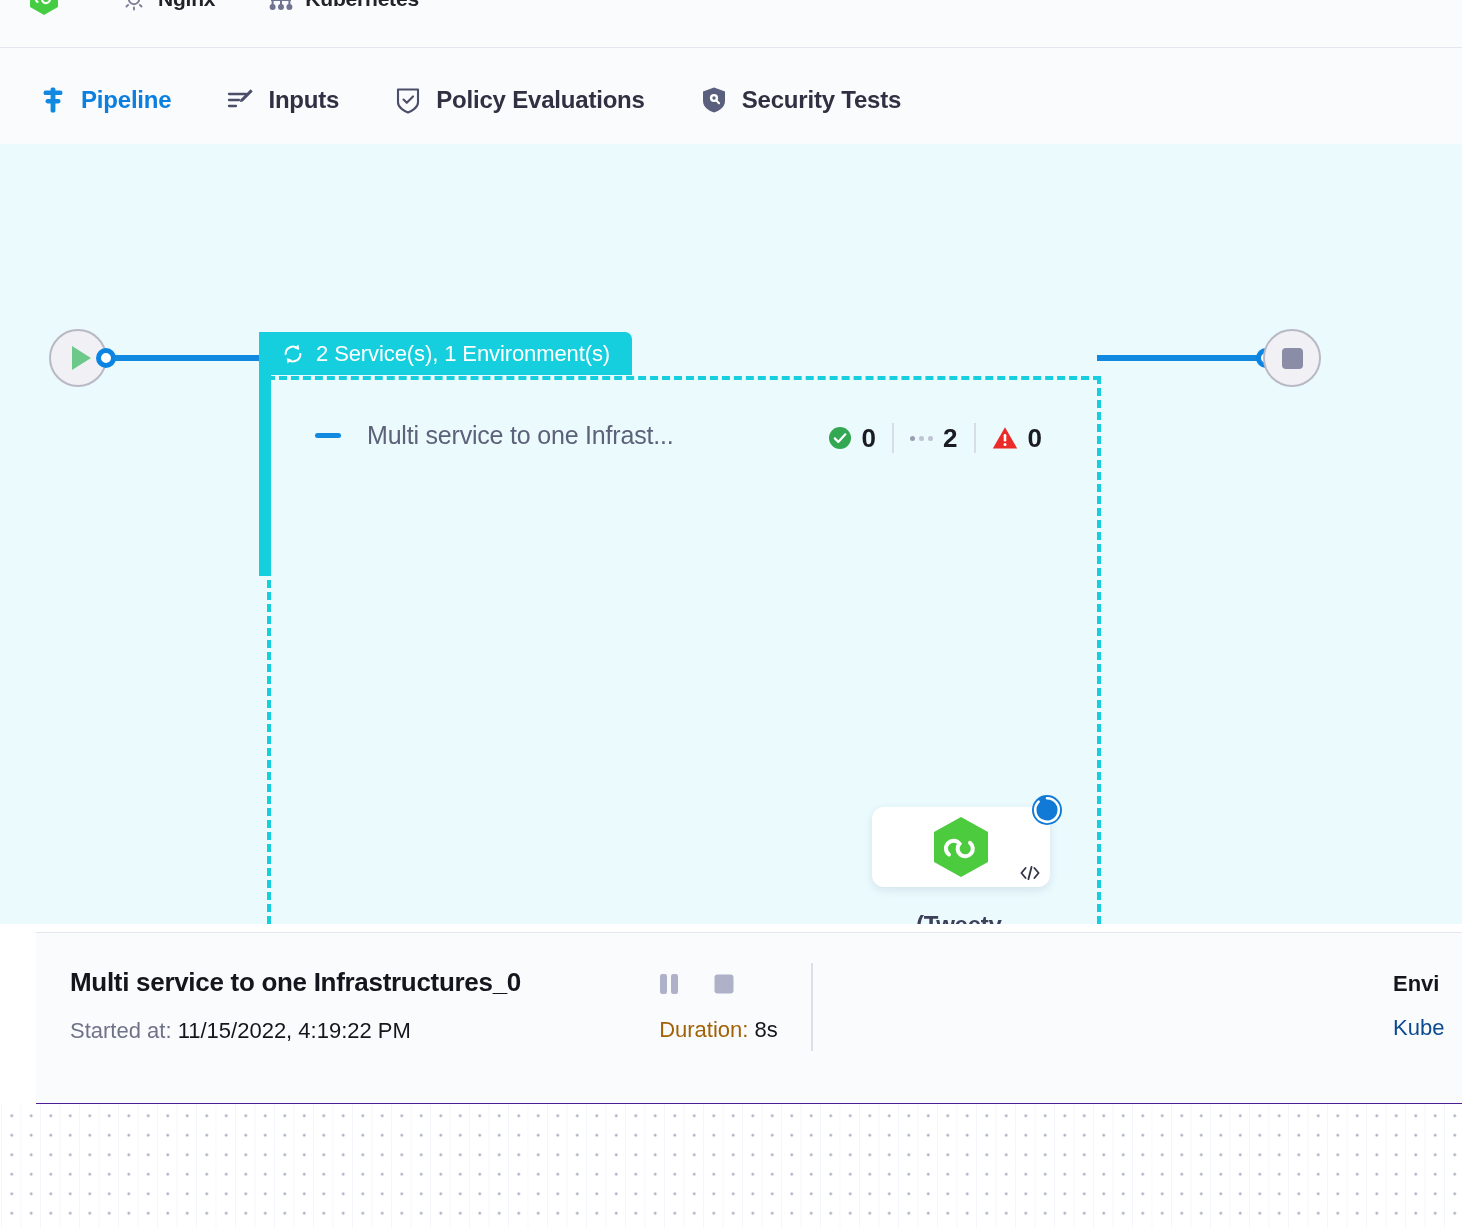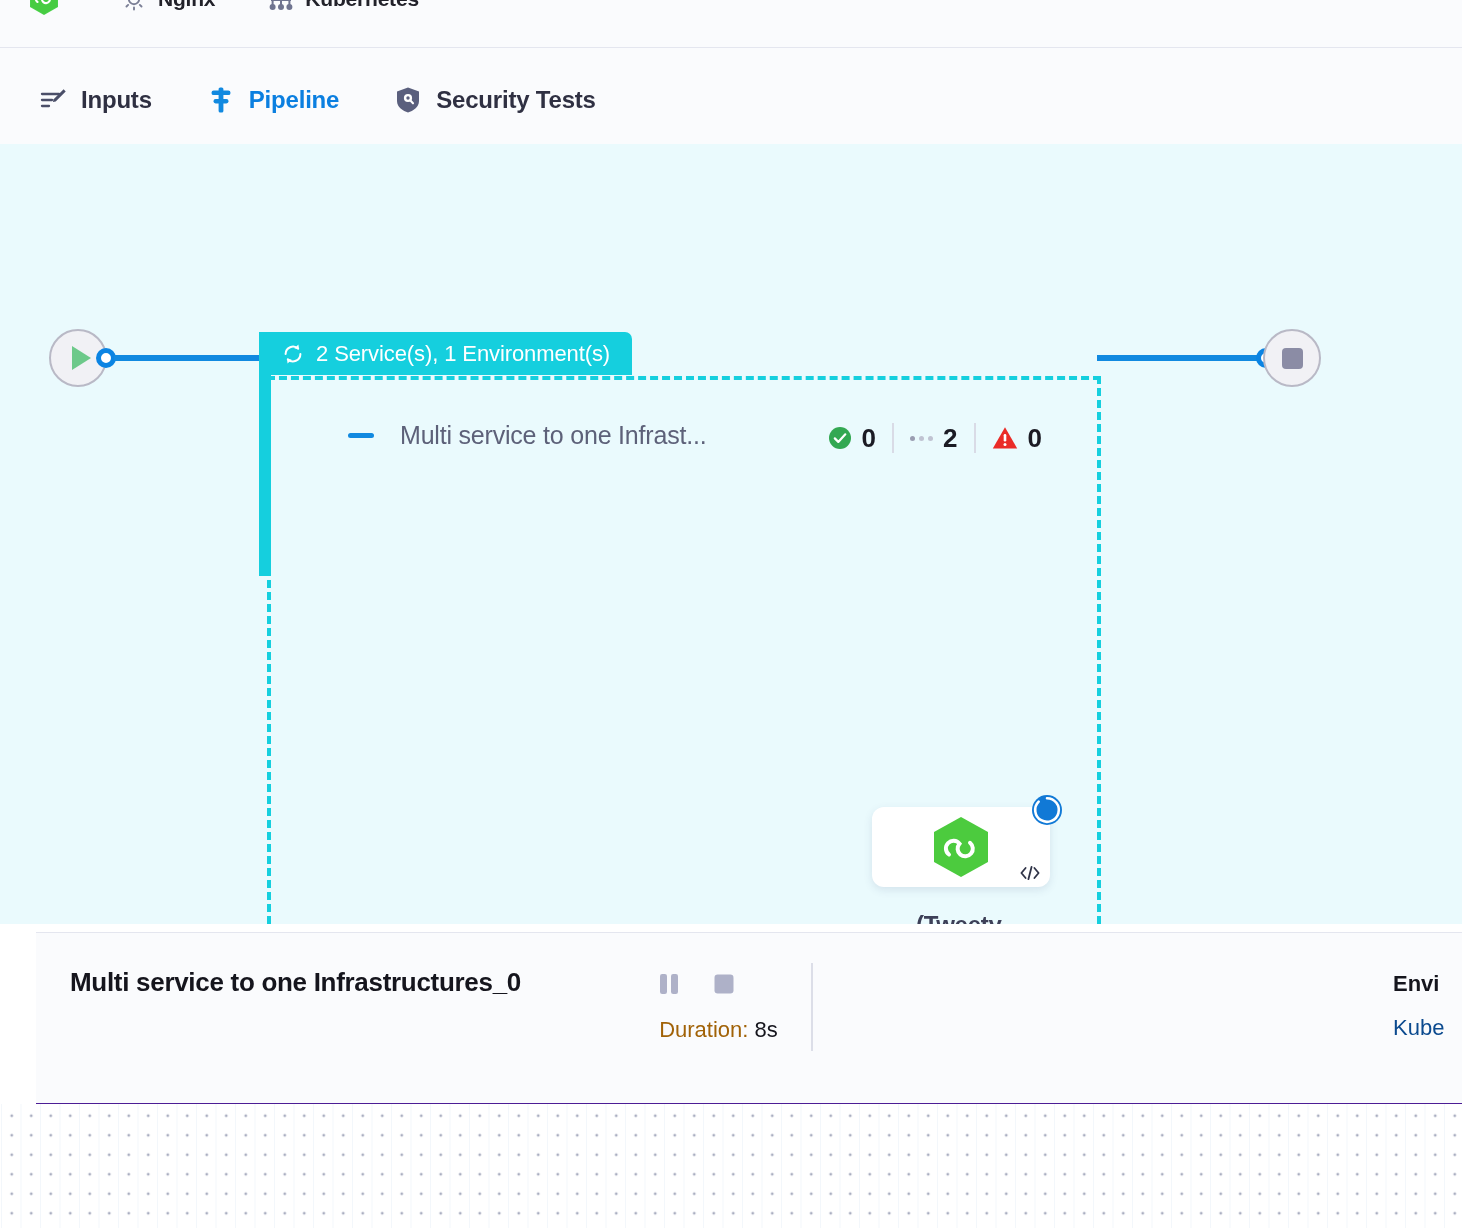--- a/index.html
+++ b/index.html
@@ -171,21 +171,21 @@
     border: 4px dashed #15cfde;
     background: transparent;
     z-index: 2;
   }
 
   .grp-head {
     position: absolute;
     left: 0; top: 0;
     width: 834px; height: 110px;
     display: flex; align-items: center;
-    padding-left: 77px;
+    padding-left: 44px;
   }
   .collapse-dash {
     width: 26px; height: 5px;
     background: #1189e0;
     border-radius: 3px;
     flex: 0 0 26px;
     cursor: pointer;
   }
   .grp-title {
     margin-left: 26px;
@@ -389,45 +389,52 @@
         <circle cx="14" cy="22" r="3"></circle>
         <circle cx="22.4" cy="22" r="3"></circle>
       </g>
     </svg>
     <span class="crumb-label">Kubernetes</span>
   </div>
 </div>
 
 <div class="tabbar">
 
+  <div class="tab active">
+    <svg class="tab-ico" viewBox="0 0 30 30">
+      <g fill="#1189e0">
+        <rect x="12.6" y="2.5" width="4.8" height="25" rx="1.6"></rect>
+        <rect x="5.5" y="5.5" width="19" height="4.6" rx="2.2"></rect>
+        <rect x="7.5" y="14" width="15" height="4.4" rx="2.1"></rect>
+      </g>
+    </svg>
+    <span class="tab-label">Pipeline</span>
+  </div>
+
   <div class="tab">
     <svg class="tab-ico" viewBox="0 0 30 30">
       <g stroke="#4a4e68" stroke-width="2.3" stroke-linecap="round" fill="none">
         <path d="M4 9 h17"></path>
           <path d="M4 15 h10"></path>
           <path d="M4 21 h7"></path>
       </g>
       <g fill="#4a4e68">
         <path d="M25.6 4.3 l2.1 2.1 -10 10 -2.8 0.7 0.7 -2.8 Z"></path>
       </g>
     </svg>
     <span class="tab-label">Inputs</span>
   </div>
 
-  <div class="tab active">
+  <div class="tab">
     <svg class="tab-ico" viewBox="0 0 30 30">
-      <g fill="#1189e0">
-        <rect x="12.6" y="2.5" width="4.8" height="25" rx="1.6"></rect>
-        <rect x="5.5" y="5.5" width="19" height="4.6" rx="2.2"></rect>
-        <rect x="7.5" y="14" width="15" height="4.4" rx="2.1"></rect>
-      </g>
-    </svg>
-    <span class="tab-label">Pipeline</span>
-  </div>
-
+      <path d="M5 4.5 h20 v13 c0 5 -6.5 8.6 -10 9.9 C11.5 26.1 5 22.5 5 17.5 Z" fill="none" stroke="#4a4e68" stroke-width="2.1" stroke-linejoin="round"></path>
+      <path d="M10.5 14.5 l3.3 3.3 6.2 -6.4" fill="none" stroke="#4a4e68" stroke-width="2.1" stroke-linecap="round" stroke-linejoin="round"></path>
+    </svg>
+    <span class="tab-label">Policy Evaluations</span>
+  </div>
 
   <div class="tab">
     <svg class="tab-ico" viewBox="0 0 30 30">
       <path d="M15 2.5 L26 6.5 v9.5 c0 6.2 -6 10 -11 11.5 C10 26 4 22.2 4 16 V6.5 Z" fill="#5a5f7d"></path>
       <circle cx="15" cy="13" r="4.1" fill="#ffffff"></circle>
       <circle cx="15" cy="13" r="1.7" fill="#5a5f7d"></circle>
       <path d="M17.4 15.6 l2.6 2.7" stroke="#ffffff" stroke-width="2.1" stroke-linecap="round"></path>
     </svg>
     <span class="tab-label">Security Tests</span>
   </div>
@@ -520,20 +527,24 @@
       </div>
     </div>
 
   </div>
 </div>
 
 <div class="detail">
 
   <div class="detail-main">
     <div class="detail-title">Multi service to one Infrastructures_0</div>
+    <div class="detail-sub">
+      <span class="lbl">Started at:</span>
+      <span>11/15/2022, 4:19:22 PM</span>
+    </div>
   </div>
 
   <div class="detail-ctrls">
     <div class="ctrl-row">
       <svg class="ico-pause" viewBox="0 0 26 26">
         <rect x="4" y="3" width="7" height="20" rx="2.2" fill="#aeb1c8"></rect>
         <rect x="15" y="3" width="7" height="20" rx="2.2" fill="#aeb1c8"></rect>
       </svg>
       <svg class="ico-stop" viewBox="0 0 24 24">
         <rect x="2.5" y="2.5" width="19" height="19" rx="3.2" fill="#aeb1c8"></rect>

